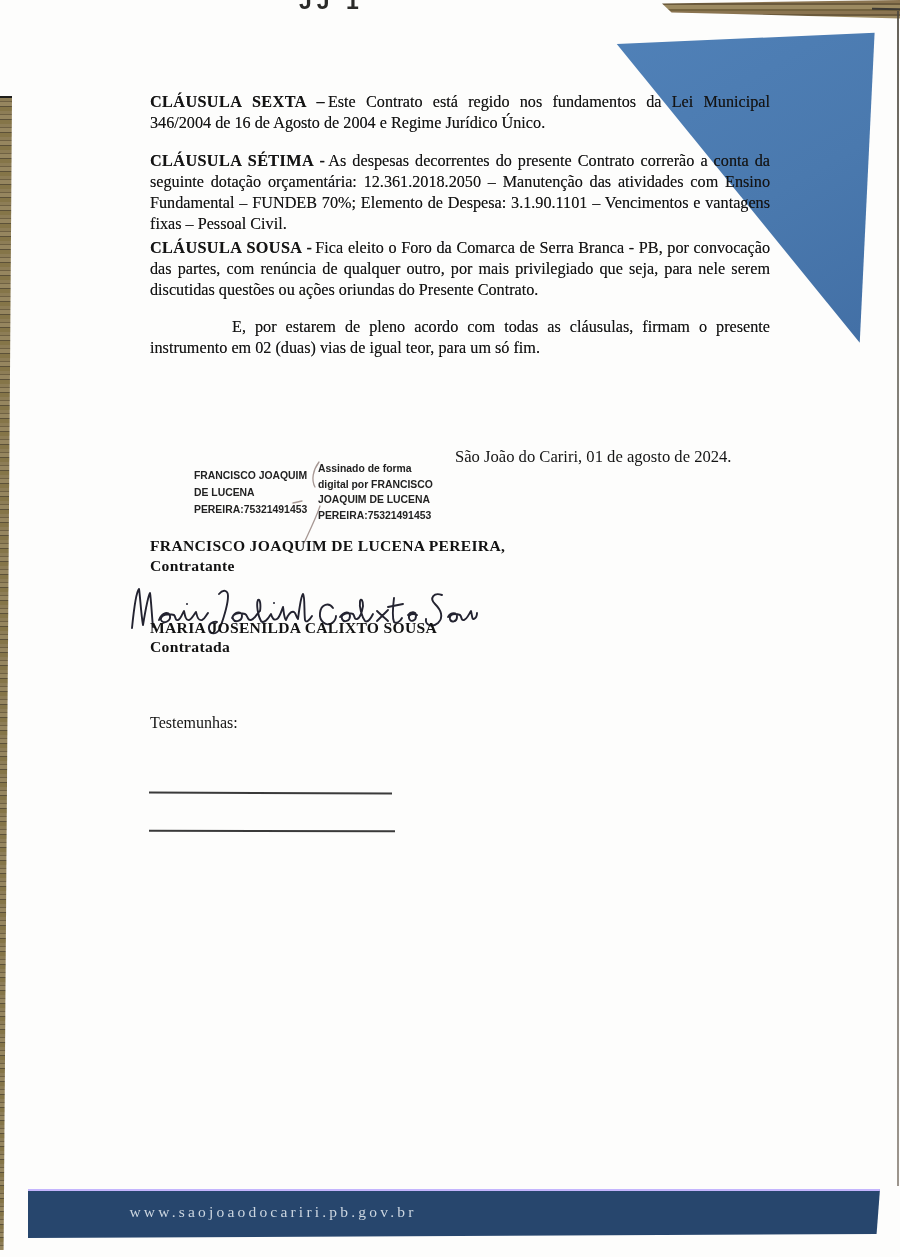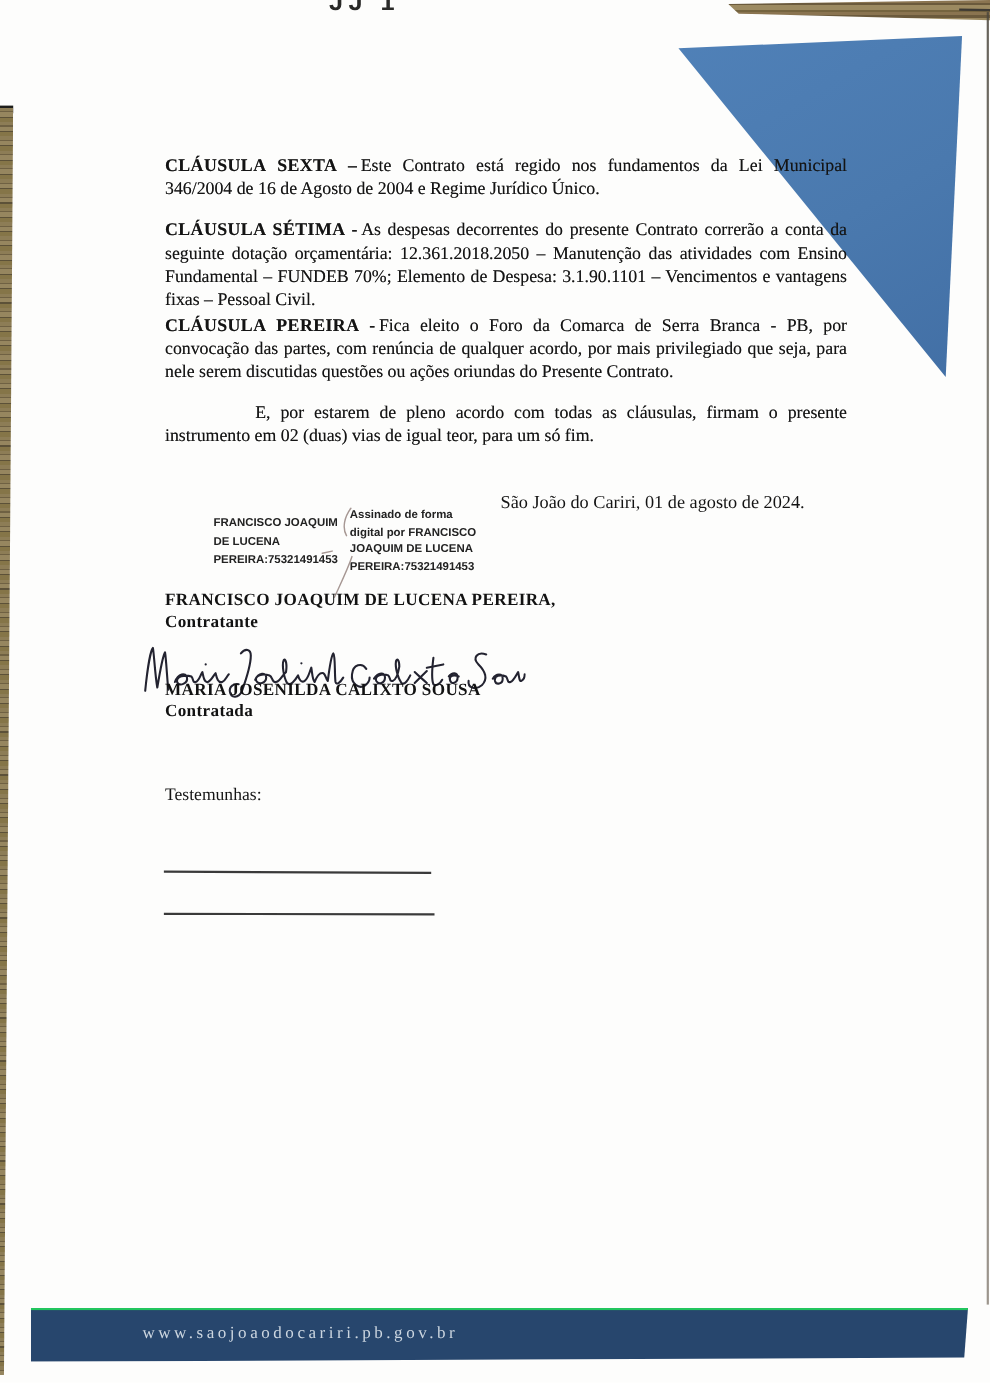--- a/index.html
+++ b/index.html
@@ -36,21 +36,21 @@
     background:linear-gradient(150deg,#5081b8,#4a79ae 55%,#426fa5);
     clip-path:polygon(2.5% 5%,98% 1.5%,92.5% 99%);
   }
   
   .body-text{
     position:absolute;left:150px;top:92px;width:620px;
     font-size:16.2px;line-height:20.9px;text-align:justify;
     color:#141414;text-shadow:0 0 .4px rgba(20,20,20,.55);
   }
   .body-text p{margin:0;}
-  .body-text p.gap-a{margin-bottom:17px;margin-top:48px;}
+  .body-text p.gap-a{margin-bottom:17px;}
   .body-text p.gap-b{margin-bottom:4px;}
   .clause-label{font-weight:bold;letter-spacing:.4px;padding-right:3px;}
   .closing{margin-top:16px !important;text-indent:82px;}
   .date-line{position:absolute;left:455px;top:447px;font-size:16.6px;color:#141414;}
   
   .dsig{
     position:absolute;left:193px;top:458px;width:260px;height:75px;
     font-family:"Liberation Sans",sans-serif;color:#222;
   }
   .dsig-left{position:absolute;left:1px;top:10px;width:122px;font-size:10.4px;font-weight:bold;line-height:16.8px;}
@@ -59,21 +59,21 @@
   
   .name-bold{position:absolute;left:150px;font-size:15.6px;font-weight:bold;letter-spacing:.3px;color:#121212;}
   .plain-label{position:absolute;left:150px;font-size:16px;color:#141414;}
   .handwritten{position:absolute;left:126px;top:583px;}
   .witness-line{position:absolute;height:2px;background:#3a3a3a;}
   .wline1{left:149px;top:792px;width:243px;transform:rotate(.25deg);}
   .wline2{left:149px;top:830px;width:246px;transform:rotate(.1deg);}
   
   .footer-bar{
     position:absolute;left:28px;top:1189px;width:852px;height:49px;
-    background:#27466d;border-top:2px solid #22c55e;box-sizing:border-box;
+    background:#27466d;border-top:2px solid #c4b5fd;box-sizing:border-box;
     clip-path:polygon(0 0,100% 0,99.6% 92%,0 100%);
   }
   .footer-url{
     position:absolute;left:95px;top:12px;width:300px;text-align:center;
     font-family:"Liberation Serif",serif;font-size:15.5px;letter-spacing:3.2px;
     color:#ccd6e0;
   }
   .footer-panel{
     position:absolute;left:425px;top:-2px;width:392px;height:45px;
     background:#2d5181;
@@ -96,21 +96,21 @@
   <div class="corner-line-h"></div>
   <div class="corner-line-v"></div>
   <div class="top-fragment">
     <span>JJ 1</span>
   </div>
   <div class="blue-triangle"></div>
 
   <div class="body-text">
     <p class="gap-a"><span class="clause-label">CLÁUSULA SEXTA –</span><span>Este Contrato está regido nos fundamentos da Lei Municipal 346/2004 de 16 de Agosto de 2004 e Regime Jurídico Único.</span></p>
     <p class="gap-b"><span class="clause-label">CLÁUSULA SÉTIMA -</span><span>As despesas decorrentes do presente Contrato correrão a conta da seguinte dotação orçamentária: 12.361.2018.2050 – Manutenção das atividades com Ensino Fundamental – FUNDEB 70%; Elemento de Despesa: 3.1.90.1101 – Vencimentos e vantagens fixas – Pessoal Civil.</span></p>
-    <p><span class="clause-label">CLÁUSULA PEREIRA -</span><span>Fica eleito o Foro da Comarca de Serra Branca - PB, por convocação das partes, com renúncia de qualquer acordo, por mais privilegiado que seja, para nele serem discutidas questões ou ações oriundas do Presente Contrato.</span></p>
+    <p><span class="clause-label">CLÁUSULA SOUSA -</span><span>Fica eleito o Foro da Comarca de Serra Branca - PB, por convocação das partes, com renúncia de qualquer outro, por mais privilegiado que seja, para nele serem discutidas questões ou ações oriundas do Presente Contrato.</span></p>
     <p class="closing">E, por estarem de pleno acordo com todas as cláusulas, firmam o presente instrumento em 02 (duas) vias de igual teor, para um só fim.</p>
   </div>
 
   <div class="date-line">São João do Cariri, 01 de agosto de 2024.</div>
 
   <div class="dsig">
     <div class="dsig-left">
       <div>FRANCISCO JOAQUIM</div>
       <div>DE LUCENA</div>
       <div>PEREIRA:75321491453</div>

